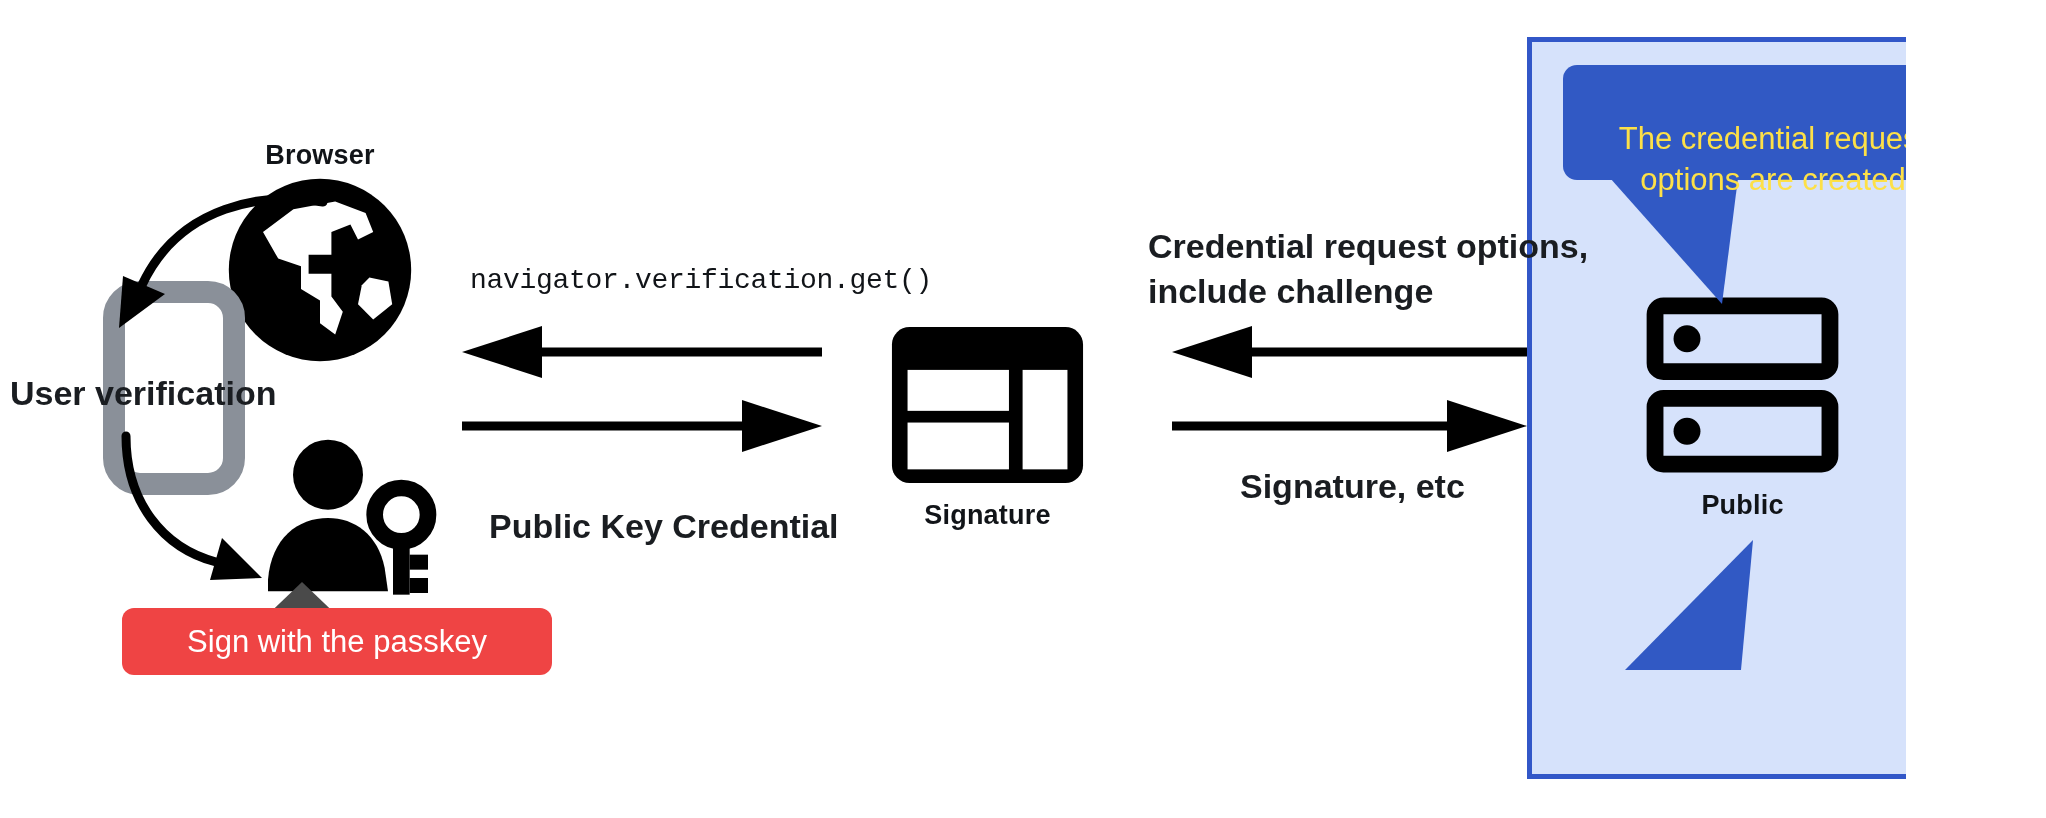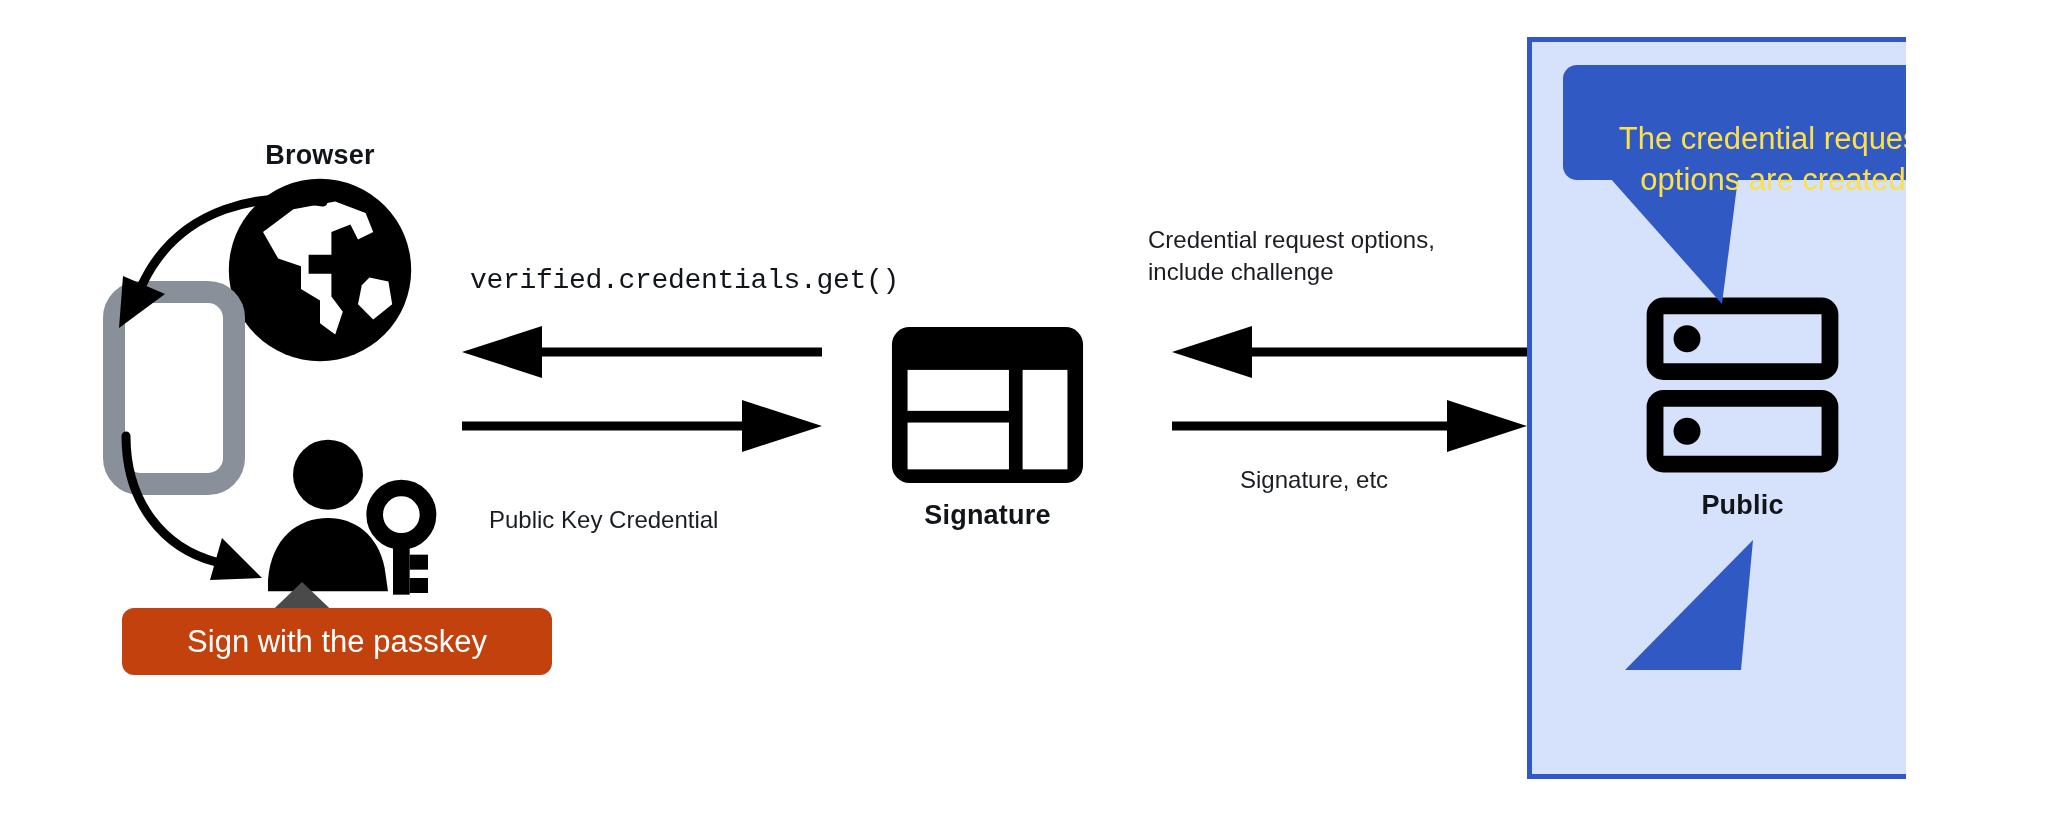--- a/index.html
+++ b/index.html
@@ -27,22 +27,22 @@
     font-family: "Liberation Sans", sans-serif;
     font-weight: bold;
     font-size: 27px;
     color: #111418;
     text-align: center;
     white-space: nowrap;
     letter-spacing: 0.2px;
   }
   .edge-label {
     font-family: "Liberation Sans", sans-serif;
-    font-weight: 400;
-    font-size: 24px;
+    font-weight: 700;
+    font-size: 34px;
     color: #1a1d21;
     line-height: 1.32;
     white-space: pre-line;
   }
   .code-label {
     font-family: "Liberation Mono", "DejaVu Sans Mono", monospace;
     font-weight: 400;
     font-size: 28px;
     color: #111418;
     white-space: nowrap;
@@ -77,21 +77,21 @@
   .callout-tail {
     z-index: 3;
   }
 
   
   #passkey-tooltip-box {
     left: 122px;
     top: 608px;
     width: 430px;
     height: 67px;
-    background: #c2410c;
+    background: #ef4444;
     border-radius: 12px;
     color: #ffffff;
     font-family: "Liberation Sans", sans-serif;
     font-size: 31px;
     display: flex;
     align-items: center;
     justify-content: center;
     z-index: 4;
     box-sizing: border-box;
   }
@@ -124,20 +124,21 @@
     </svg>
   </div>
 
   <div class="abs" style="left:95px; top:190px; width:240px; height:200px;">
     <svg width="240" height="200" viewBox="0 0 240 200">
       <path d="M228 12 C170 2 85 14 47 95" fill="none" stroke="#000000" stroke-width="9" stroke-linecap="round"></path>
       <path d="M24 138 L28 86 L70 104 Z" fill="#000000"></path>
     </svg>
   </div>
 
+  <div class="abs edge-label" style="left:10px; top:371px;">User verification</div>
 
   <div class="abs" style="left:118px; top:430px; width:220px; height:160px;">
     <svg width="220" height="160" viewBox="0 0 220 160">
       <path d="M8 6 C8 72 45 118 98 132" fill="none" stroke="#000000" stroke-width="9" stroke-linecap="round"></path>
       <path d="M144 148 L92 150 L104 108 Z" fill="#000000"></path>
     </svg>
   </div>
 
   <div class="abs" style="left:258px; top:438px; width:190px; height:165px;">
     <svg width="190" height="165" viewBox="0 0 114 99">
@@ -156,21 +157,21 @@
 
   <div class="abs callout-tail" id="passkey-tooltip-tail" style="left:240px; top:578px; width:140px; height:50px;">
     <svg width="140" height="50" viewBox="0 0 140 50">
       <path d="M18 46 L62 4 L106 46 Z" fill="#4a4a4a"></path>
     </svg>
   </div>
   <div class="abs" id="passkey-tooltip-box">
     <span>Sign with the passkey</span>
   </div>
 
-  <div class="abs code-label" style="left:470px; top:265px;">verified.credentials.get()</div>
+  <div class="abs code-label" style="left:470px; top:265px;">navigator.verification.get()</div>
 
   <div class="abs" style="left:462px; top:330px; width:360px; height:44px;">
     <svg width="360" height="44" viewBox="0 0 360 44">
       <line x1="78" y1="22" x2="360" y2="22" stroke="#000000" stroke-width="9"></line>
       <path d="M0 22 L80 -4 L80 48 Z" fill="#000000"></path>
     </svg>
   </div>
 
   <div class="abs" style="left:462px; top:404px; width:360px; height:44px;">
     <svg width="360" height="44" viewBox="0 0 360 44">

